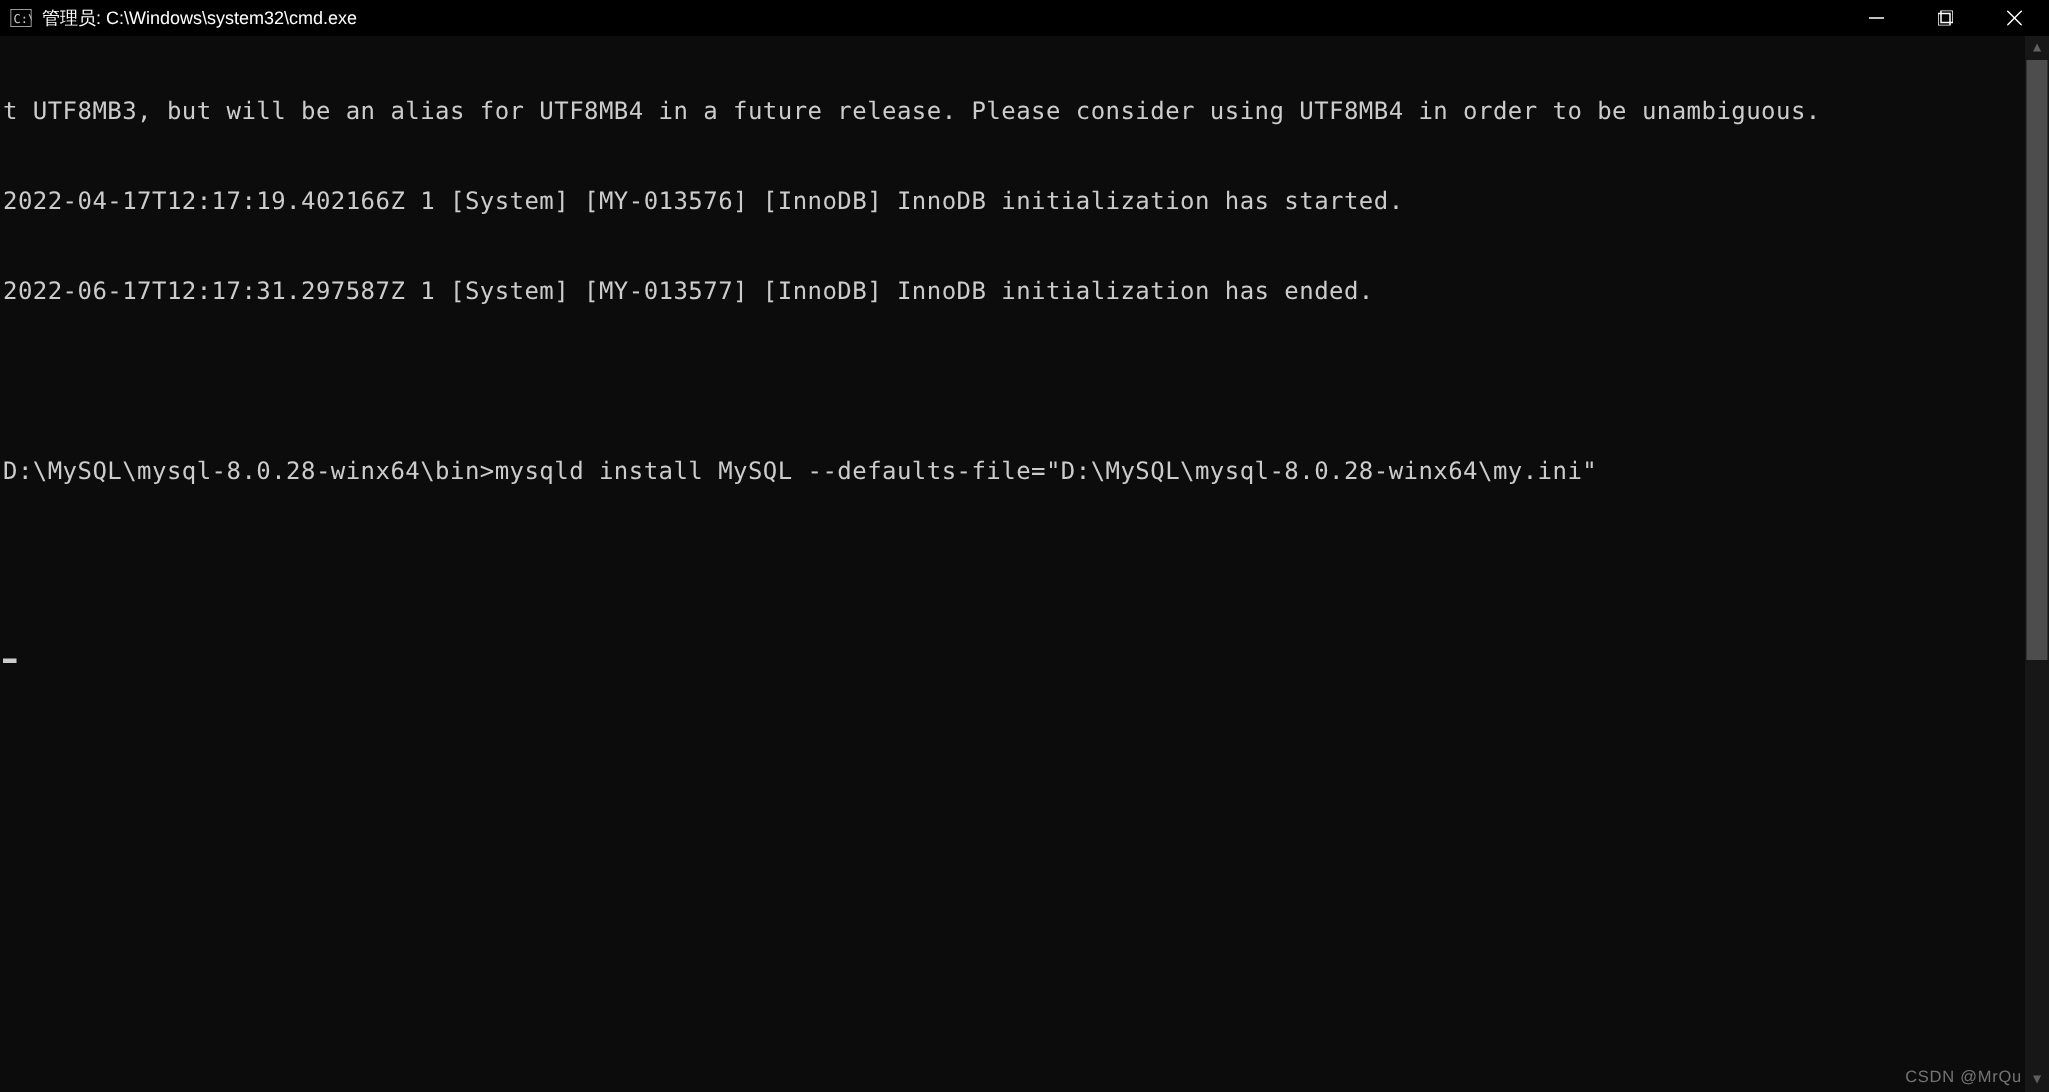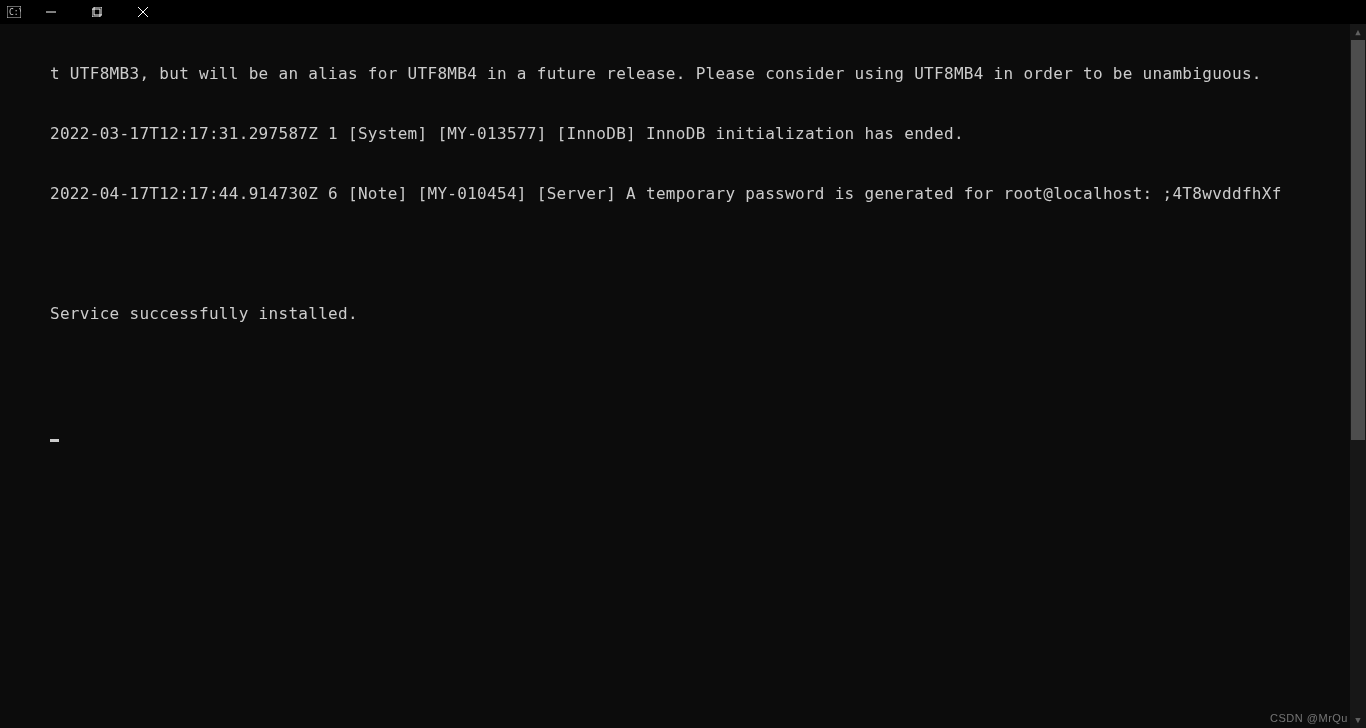--- a/index.html
+++ b/index.html
@@ -65,21 +65,20 @@
       font-size: 16px;
       line-height: 20px;
       font-family: "NSimSun", "SimSun", "Consolas", monospace;
       white-space: pre-wrap;
       word-break: break-all;
       letter-spacing: 0.3px;
     }
     .terminal-line {
       white-space: pre-wrap;
       word-break: break-all;
-      margin-left: 48px;
     }
     .cursor {
       display: inline-block;
       width: 9px;
       height: 3px;
       background: #cccccc;
       vertical-align: bottom;
       margin-bottom: 2px;
       animation: blink 1s step-end infinite;
     }
@@ -135,20 +134,21 @@
 </head>
 <body>
 
 <div class="titlebar">
   <div class="titlebar-icon">
     <svg viewBox="0 0 14 12">
       <rect x="0" y="0" width="14" height="12" fill="none" stroke="#cccccc" stroke-width="1"></rect>
       <text x="2" y="9" font-size="8" fill="#cccccc" font-family="monospace">C:\</text>
     </svg>
   </div>
+  <div class="titlebar-title">管理员: C:\Windows\system32\cmd.exe</div>
   <div class="window-controls">
     <div class="window-btn">
       <svg width="10" height="10" viewBox="0 0 10 10">
         <line x1="0" y1="5" x2="10" y2="5" stroke="#ffffff" stroke-width="1"></line>
       </svg>
     </div>
     <div class="window-btn">
       <svg width="10" height="10" viewBox="0 0 10 10">
         <rect x="0" y="2" width="8" height="8" fill="none" stroke="#ffffff" stroke-width="1"></rect>
         <rect x="2" y="0" width="8" height="8" fill="none" stroke="#ffffff" stroke-width="1"></rect>
@@ -159,24 +159,24 @@
         <line x1="0" y1="0" x2="10" y2="10" stroke="#ffffff" stroke-width="1"></line>
         <line x1="10" y1="0" x2="0" y2="10" stroke="#ffffff" stroke-width="1"></line>
       </svg>
     </div>
   </div>
 </div>
 
 <div class="terminal-area">
   <div class="terminal-content">
     <div class="terminal-line">t UTF8MB3, but will be an alias for UTF8MB4 in a future release. Please consider using UTF8MB4 in order to be unambiguous.</div>
-    <div class="terminal-line">2022-03-17T12:17:31.297587Z 1 [System] [MY-013577] [InnoDB] InnoDB initialization has ended.</div>
-    <div class="terminal-line">2022-04-17T12:17:44.914730Z 6 [Note] [MY-010454] [Server] A temporary password is generated for root@localhost: ;4T8wvddfhXf</div>
+    <div class="terminal-line">2022-04-17T12:17:19.402166Z 1 [System] [MY-013576] [InnoDB] InnoDB initialization has started.</div>
+    <div class="terminal-line">2022-06-17T12:17:31.297587Z 1 [System] [MY-013577] [InnoDB] InnoDB initialization has ended.</div>
     <div class="terminal-line">&nbsp;</div>
-    <div class="terminal-line">Service successfully installed.</div>
+    <div class="terminal-line">D:\MySQL\mysql-8.0.28-winx64\bin&gt;mysqld install MySQL --defaults-file="D:\MySQL\mysql-8.0.28-winx64\my.ini"</div>
     <div class="terminal-line">&nbsp;</div>
     <div class="terminal-line"><span class="cursor"></span></div>
   </div>
 </div>
 
 <div class="scrollbar">
   <div class="scrollbar-arrow up">▲</div>
   <div class="scrollbar-track">
     <div class="scrollbar-thumb"></div>
   </div>

